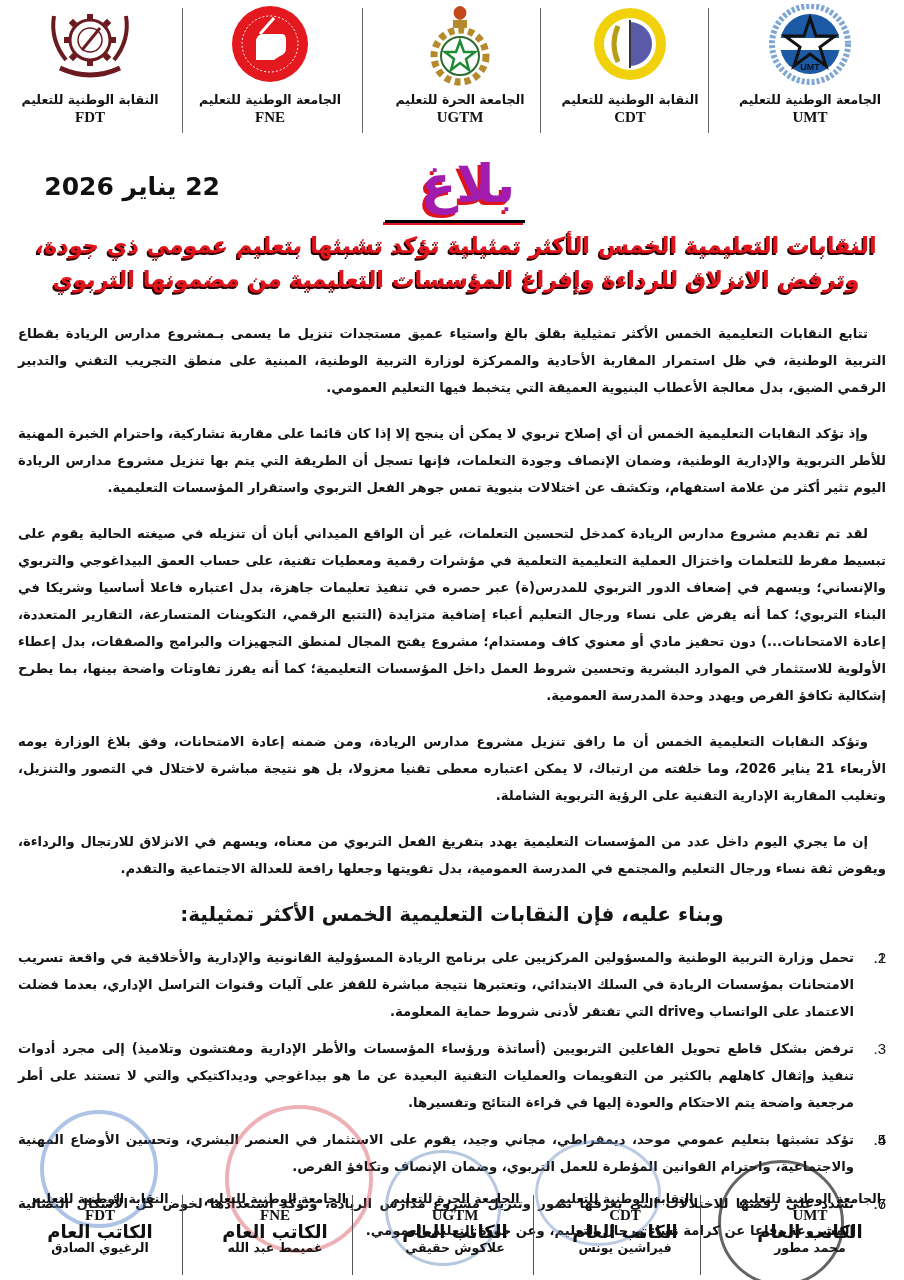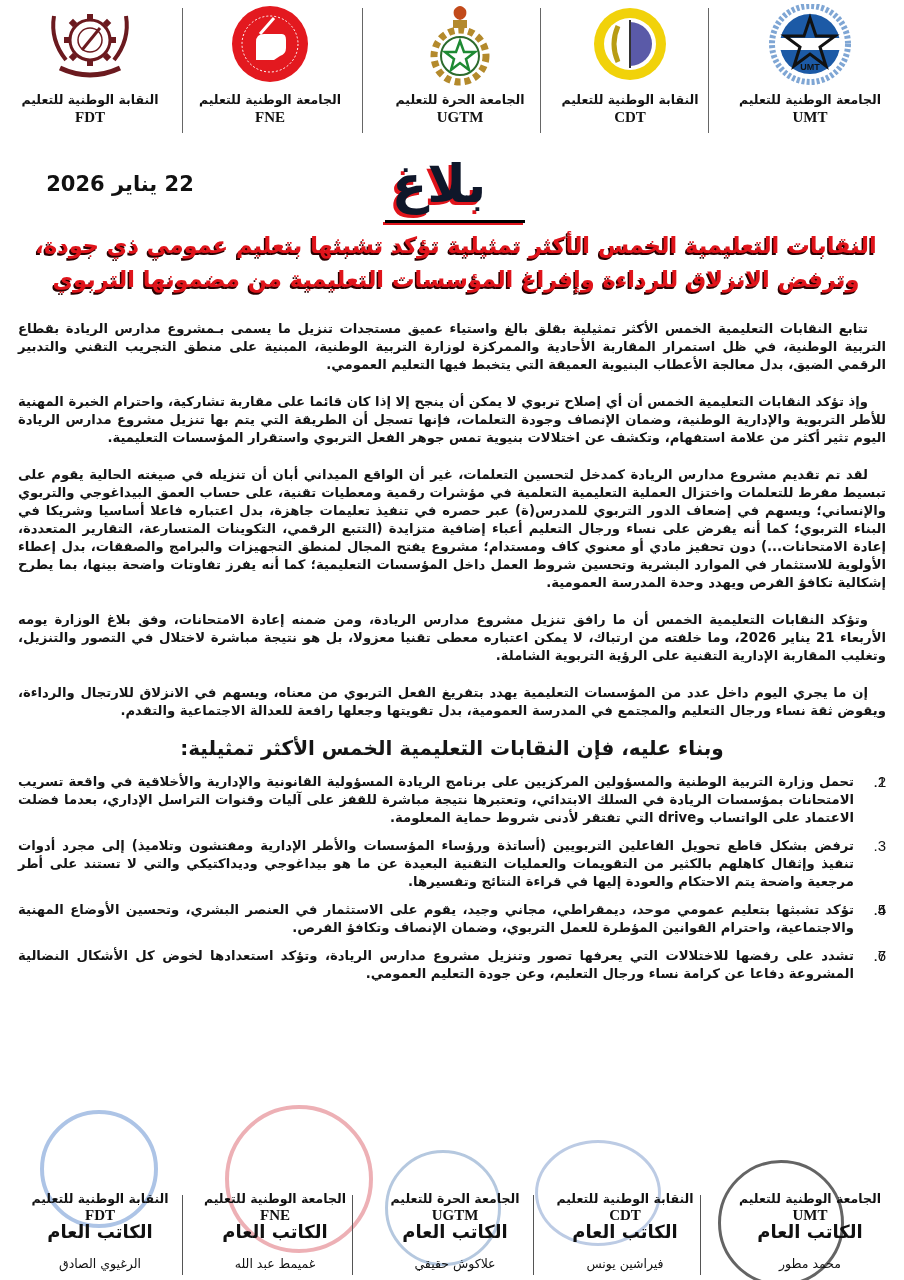--- a/index.html
+++ b/index.html
@@ -6,45 +6,45 @@
   body { width: 904px; height: 1280px; position: relative; overflow: hidden;
          font-family: "DejaVu Sans", sans-serif; color: #111; }
   .header { position: absolute; top: 0; left: 0; width: 904px; height: 145px; }
   .org { position: absolute; top: 4px; width: 160px; height: 140px; text-align: center; }
   .org .logo { width: 100px; height: 82px; margin: 0 auto; display: block; }
   .org .name { font-family: "DejaVu Sans", sans-serif; font-size: 12.5px; font-weight: bold; direction: rtl; margin-top: 6px; line-height: 16px; }
   .org .abbr { font-family: "Liberation Serif", serif; font-weight: bold; font-size: 15px; line-height: 18px; }
   .vsep { position: absolute; top: 8px; width: 1px; height: 125px; background: #666; }
 
   .date { position: absolute; top: 172px; left: 20px; width: 200px; font-family: "DejaVu Sans", sans-serif;
-          font-weight: bold; font-size: 21px; direction: rtl; text-align: center; }
-  .balagh { position: absolute; top: 150px; left: 354px; width: 170px; height: 75px; text-align: center;
+          font-weight: bold; font-size: 25px; direction: rtl; text-align: right; }
+  .balagh { position: absolute; top: 150px; left: 383px; width: 170px; height: 75px; text-align: center;
             font-family: "DejaVu Sans", sans-serif; font-weight: bold; font-size: 52px; line-height: 68px;
-            color: #0f172a; text-shadow: -3px 3px 0 #e0141b; direction: rtl; }
+            color: #a21caf; text-shadow: -3px 3px 0 #e0141b; direction: rtl; }
   .balagh-underline { position: absolute; top: 220px; left: 385px; width: 140px; height: 3px; background: #000;
                       box-shadow: -2px 2px 0 #e0141b; }
   .headline { position: absolute; top: 228px; left: 14px; width: 884px; direction: rtl; text-align: center;
               font-family: "DejaVu Sans", sans-serif; font-weight: bold; font-size: 22.5px; line-height: 34px;
               color: #e0141b; text-shadow: -1.5px 1.5px 0 #2a0000; letter-spacing: -0.3px; }
 
   .body { position: absolute; top: 320px; left: 18px; width: 868px; direction: rtl; text-align: justify;
-          font-family: "DejaVu Sans", sans-serif; font-size: 13.2px; line-height: 18px; font-weight: bold; color: #151515; }
+          font-family: "DejaVu Sans", sans-serif; font-size: 13.2px; line-height: 27px; font-weight: bold; color: #151515; }
   .body p { margin: 0 0 19px 0; text-indent: 18px; }
   .body .conclusion { text-align: center; font-size: 20px; text-indent: 0; margin: 4px 0 16px 0; }
   .body ol { margin: 0; padding: 0 32px 0 0; list-style: none; counter-reset: n; }
   .body ol li { position: relative; margin: 0 0 10px 0; }
   .body ol li .num { position: absolute; right: -32px; top: 0; font-family: "Liberation Sans", sans-serif; font-weight: normal; font-size: 15px; }
 
   .stamp { position: absolute; border-radius: 50%; opacity: 0.45; pointer-events: none; }
   .footer { position: absolute; top: 1185px; left: 0; width: 904px; height: 95px; }
   .sig { position: absolute; top: 6px; width: 170px; text-align: center; direction: rtl; }
   .sig .name { font-size: 12.5px; font-weight: bold; line-height: 15px; }
   .sig .abbr { font-family: "Liberation Serif", serif; font-weight: bold; font-size: 15px; line-height: 18px; }
   .sig .role { font-size: 18px; font-weight: bold; line-height: 15px; }
-  .sig .person { font-size: 12.5px; font-weight: normal; line-height: 17px; margin-top: 16px; }
+  .sig .person { font-size: 12.5px; font-weight: bold; line-height: 17px; }
   .fsep { position: absolute; top: 10px; width: 1px; height: 80px; background: #555; }
 </style>
 </head>
 <body>
 
 <div class="header">
 
   <div class="org" style="left:10px;">
     <svg class="logo" viewBox="0 0 100 82">
       <g fill="none" stroke="#6b1a1f" stroke-width="3">

